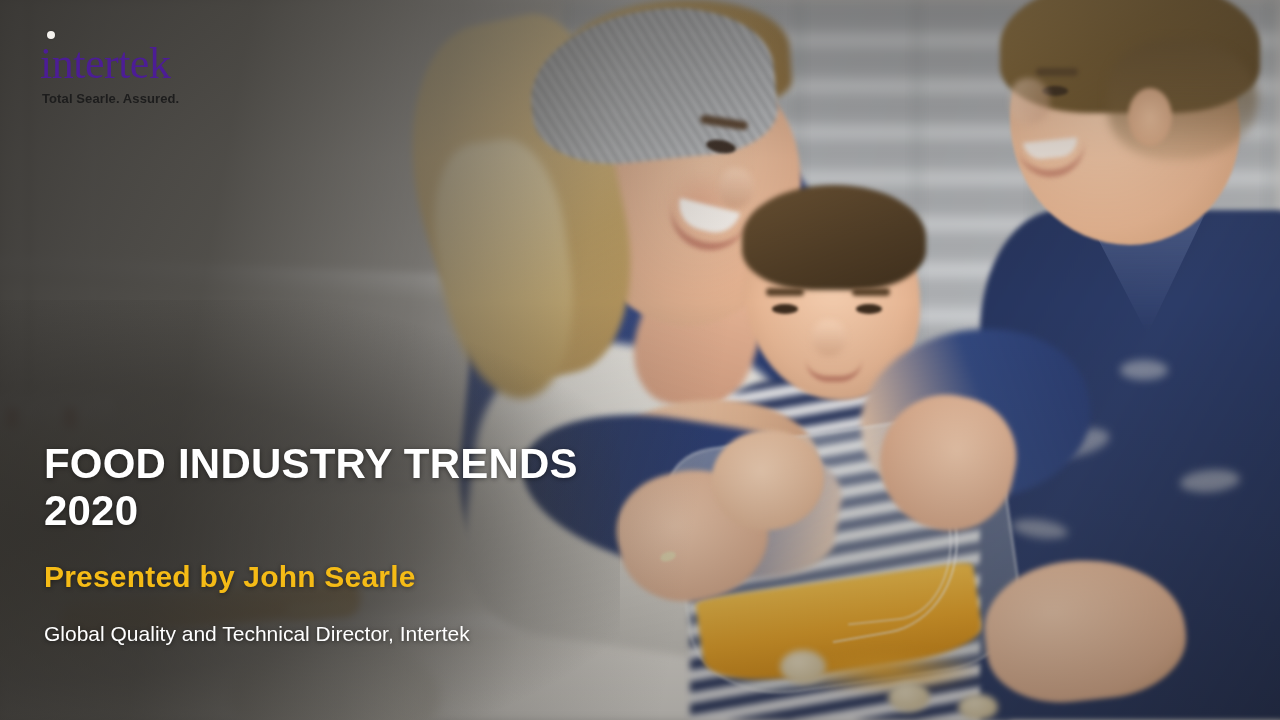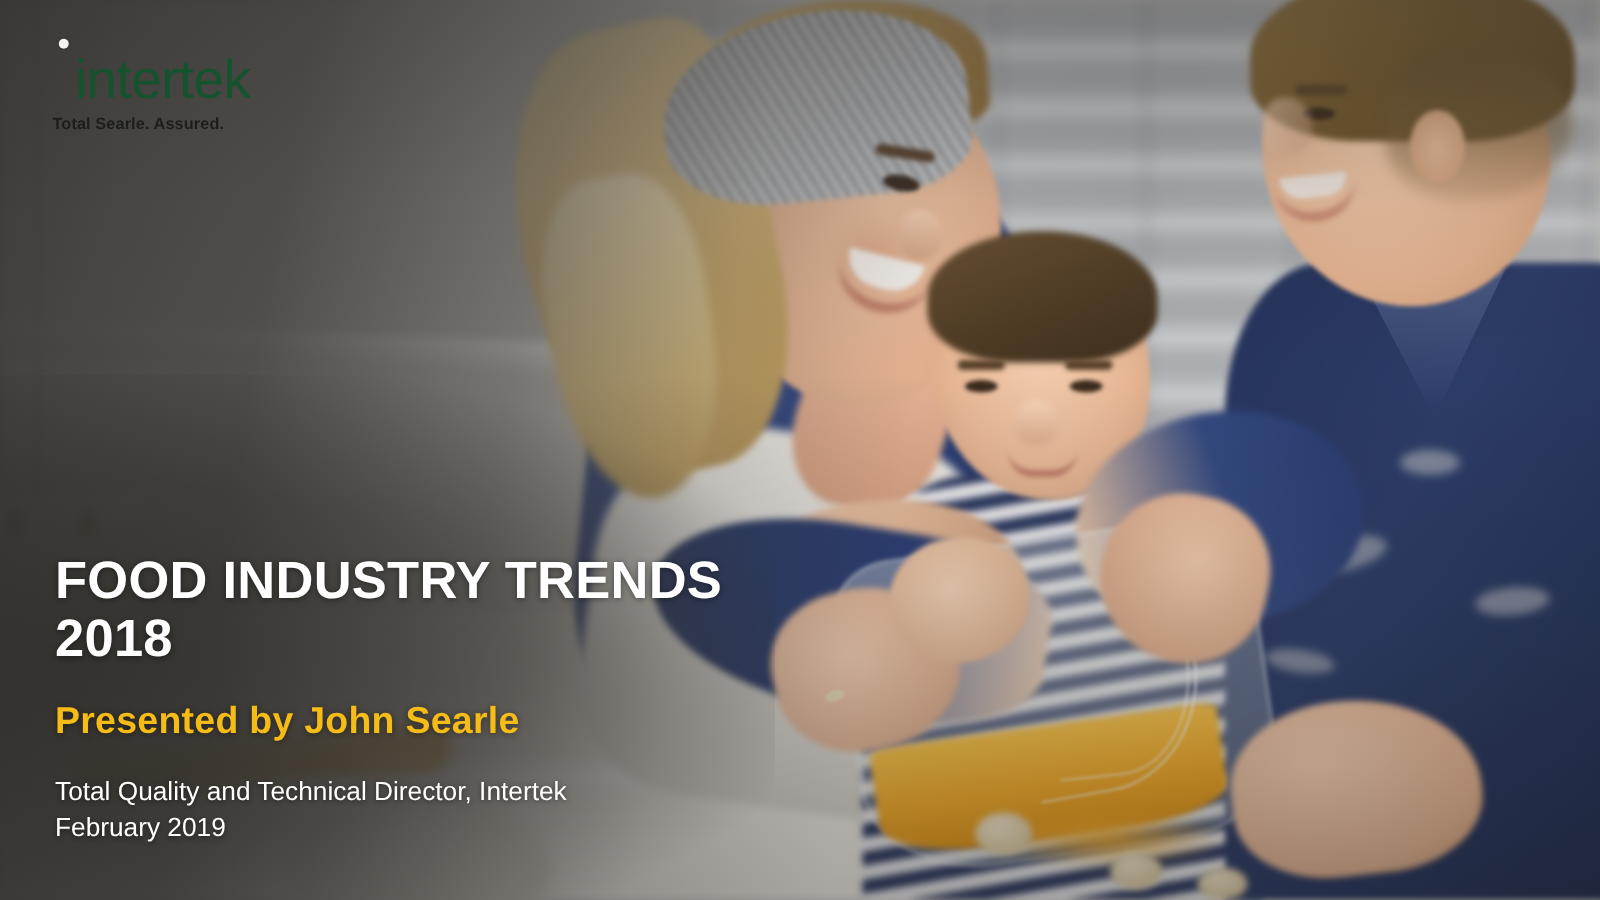--- a/index.html
+++ b/index.html
@@ -453,29 +453,28 @@
         rgba(45,43,40,0.45) 45%,
         rgba(45,43,40,0.00) 78%);
   }
 
   
   .logo {
     position: absolute; left: 40px; top: 42px;
     user-select: none;
   }
   .logo-word {
-    font-family: Liberation Sans, sans-serif;
+    font-family: Liberation Serif, serif;
     font-size: 44px;
     font-weight: 400;
     letter-spacing: -0.5px;
-    color: #14532d;
+    color: #4c1d95;
     line-height: 1;
     position: relative;
     display: block;
-    margin-left: 20px;
   }
   .logo-dot {
     position: absolute;
     left: 7px; top: -11px;
     width: 8px; height: 8px;
     border-radius: 50%;
     background: #f4f2ee;
     box-shadow: 0 0 2px rgba(0,0,0,.25);
   }
   .logo-tagline {
@@ -629,19 +628,18 @@
   <div class="scrim-text-pad"></div>
 
   <div class="logo">
     <span class="logo-word">intertek</span>
     <span class="logo-dot"></span>
     <span class="logo-tagline">Total Searle. Assured.</span>
   </div>
 
   <div class="title-block">
     <h1 class="slide-title">FOOD INDUSTRY TRENDS
-2018</h1>
+2020</h1>
     <p class="presenter">Presented by John Searle</p>
-    <p class="role">Total Quality and Technical Director, Intertek</p>
-    <p class="date">February 2019</p>
+    <p class="role">Global Quality and Technical Director, Intertek</p>
   </div>
 
 </div>
 
 </body></html>

